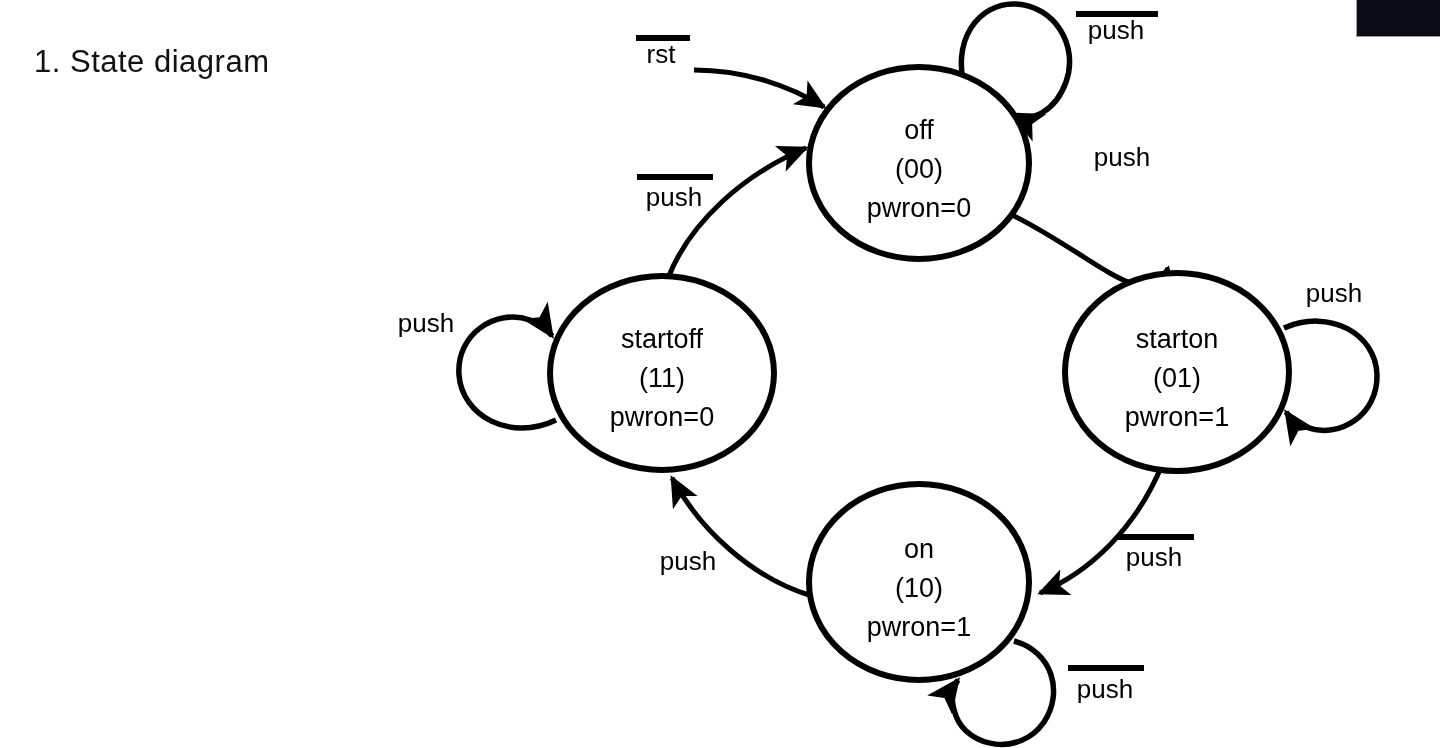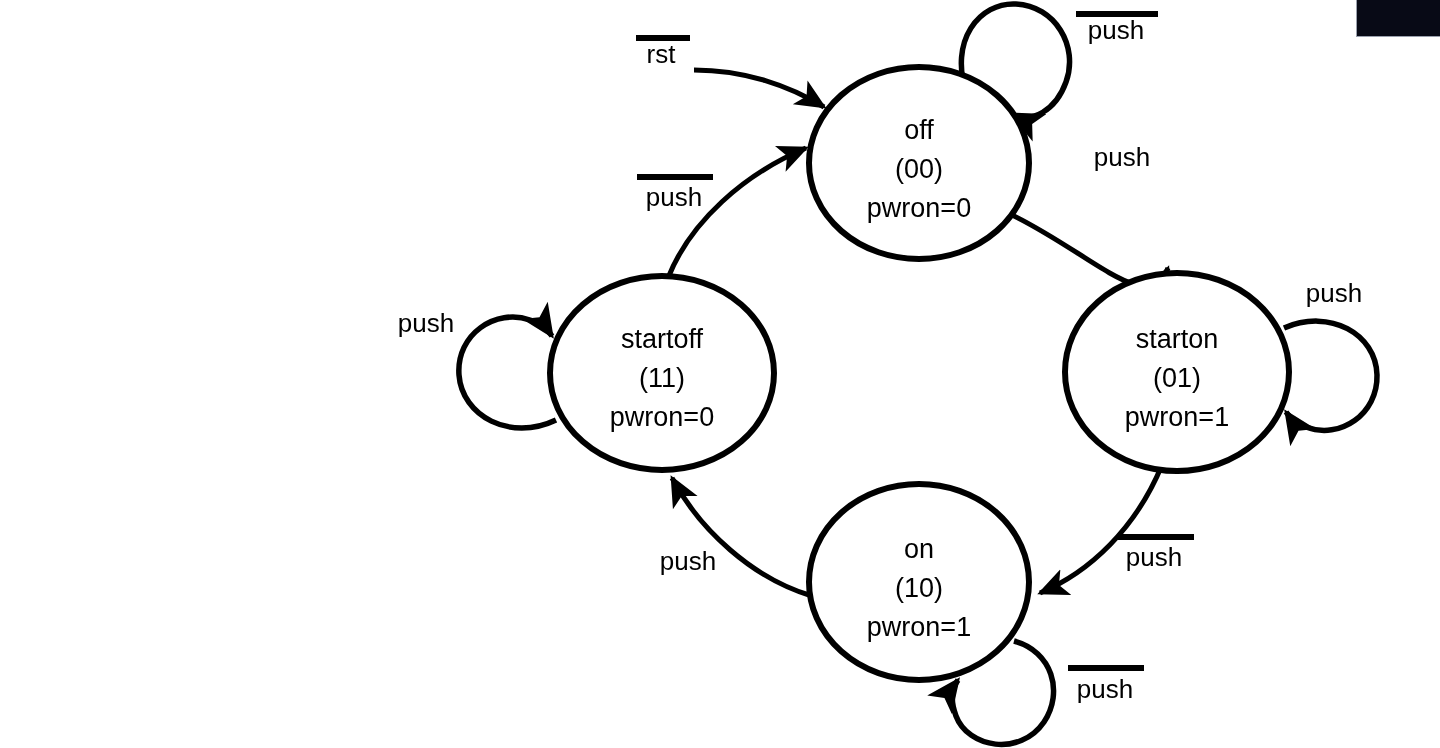--- a/index.html
+++ b/index.html
@@ -82,20 +82,21 @@
     background: #080a16;
     border-left: 1px solid #9aa0ad;
     border-bottom: 1px solid #9aa0ad;
   }
 </style>
 </head>
 <body>
 
 <div id="slide">
 
+  <div id="slide-title">1. State diagram</div>
 
   <svg id="diagram-svg" viewBox="0 0 1440 748">
 
     <defs>
       <marker id="arrowhead" markerWidth="7" markerHeight="7" refX="5.6" refY="3" orient="auto" markerUnits="strokeWidth">
         <path d="M0,0.2 L6.2,3 L0,5.8 L1.5,3 Z" fill="#000000"></path>
       </marker>
     </defs>
 
     <g>

